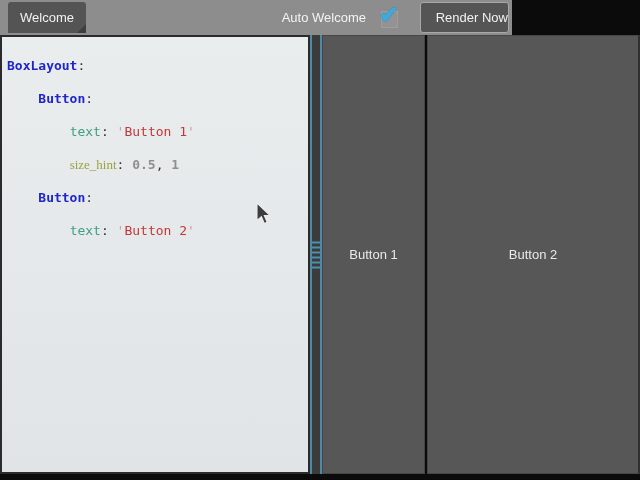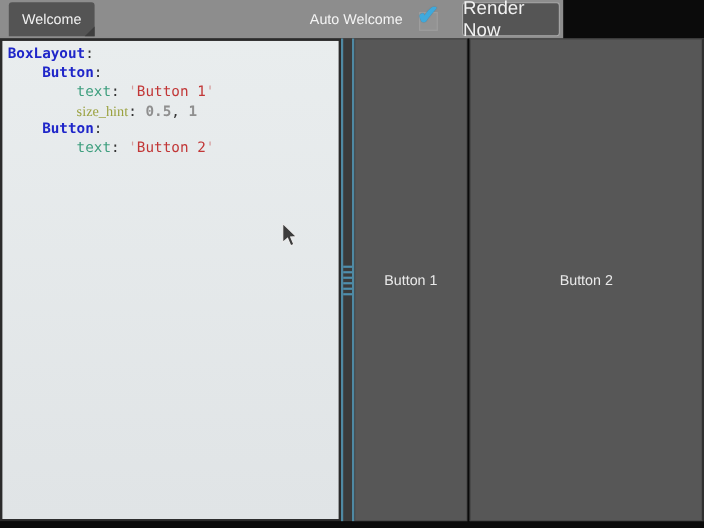--- a/index.html
+++ b/index.html
@@ -30,38 +30,38 @@
     position:absolute;left:3px;top:8px;width:15px;height:15px;
     border:1px solid #9e9e9e;background:rgba(255,255,255,0.06);
   }
   .checkbox-check{
     position:absolute;left:1px;top:-3px;font-size:24px;line-height:30px;
     color:#3fa9dc;font-weight:bold;text-shadow:0 0 1px #2a7ca6;
   }
   .render-btn{
     width:89px;height:31px;margin-right:3px;background:#555555;
     border:1px solid #a8a8a8;border-radius:3px;box-sizing:border-box;
-    color:#f2f2f2;font-size:17px;display:flex;align-items:center;justify-content:flex-start;
+    color:#f2f2f2;font-size:13px;display:flex;align-items:center;justify-content:flex-end;
     cursor:default;
   }
   
   .main{
     position:absolute;left:0;top:35px;width:640px;height:439px;
     display:flex;flex-direction:row;
   }
   .editor{
     width:310px;height:100%;box-sizing:border-box;
     background:linear-gradient(#e9edee,#e0e4e6);
     border:2px solid #2b2b2b;
     padding:4px 0 0 5px;
     font-family:"DejaVu Sans Mono","Liberation Mono",monospace;
     font-size:13px;line-height:17px;white-space:pre;
     overflow:hidden;cursor:text;
   }
-  .code-line{height:17px;}
+  .code-line{height:17px;margin-top:16px;}
   .tok-kw{color:#1f26c9;font-weight:bold;}
   .tok-pun{color:#333333;}
   .tok-prop{color:#3f9f7f;}
   .tok-prop2{color:#9ba240;font-family:Liberation Serif, serif;}
   .tok-str{color:#c23737;}
   .tok-strq{color:#d59a9a;}
   .tok-num{color:#8f8f8f;font-weight:bold;}
   .splitter{
     width:12px;height:100%;background:#3b3b3b;box-sizing:border-box;
     border-left:2px solid #4f89a3;border-right:2px solid #4f89a3;

